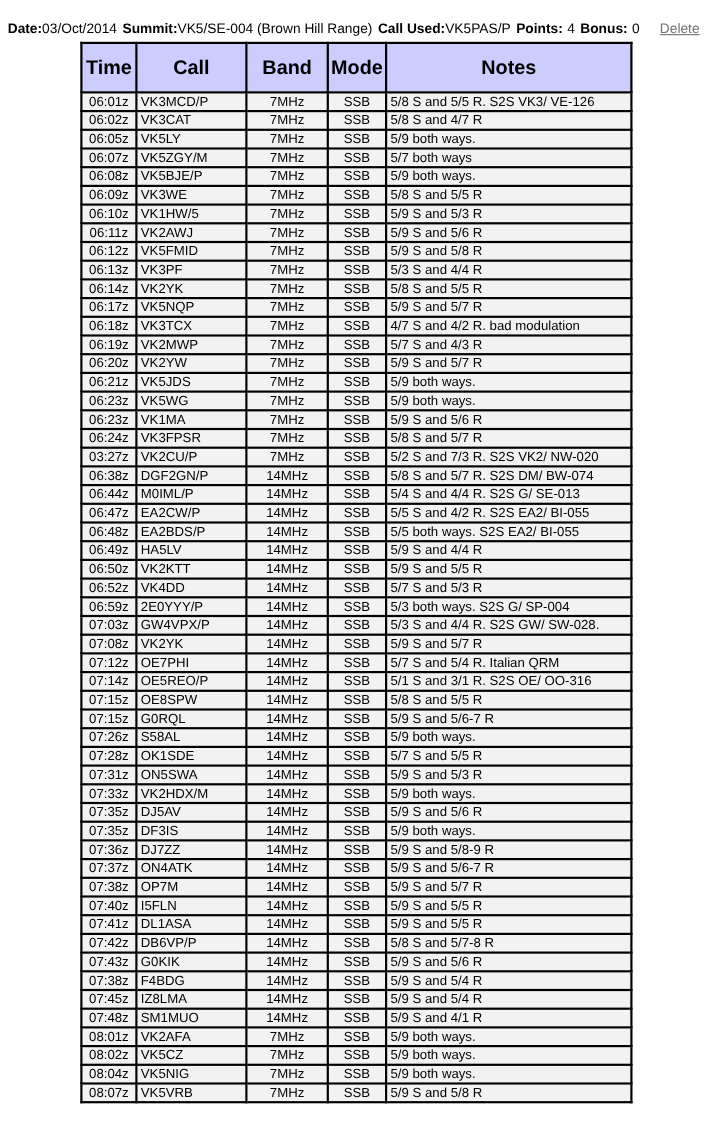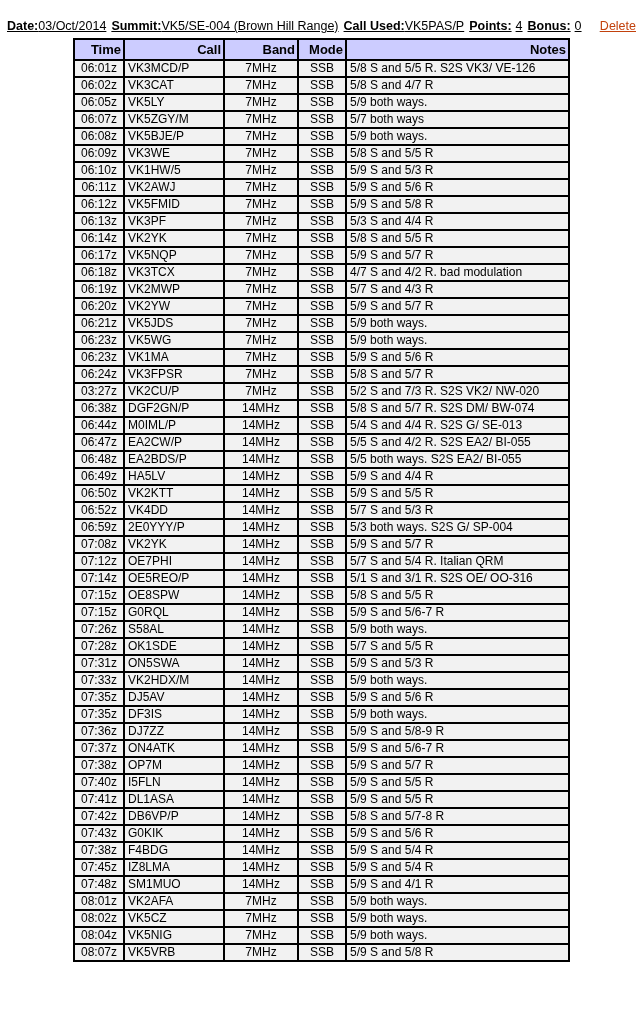--- a/index.html
+++ b/index.html
@@ -12,51 +12,50 @@
     font-family: "Liberation Sans", sans-serif;
   }
   .topline {
     display: flex;
     justify-content: space-between;
     align-items: baseline;
     padding: 19px 6px 0 7px;
     font-size: 12.5px;
     color: #000;
     white-space: nowrap;
-    text-decoration: underline;
   }
   .summary-left { white-space: nowrap; }
   .grp { margin-right: 5px; white-space: nowrap; }
   .lbl { font-weight: bold; }
   .val-gap { margin-left: 4px; }
   a.delete-link {
-    color: #c2410c;
+    color: #737373;
     text-decoration: underline;
     cursor: pointer;
     font-size: 12.5px;
   }
   table.log {
     border-collapse: collapse;
     table-layout: fixed;
     margin: 5px 0 0 73px;
     border: 2px solid #000;
   }
   col.c-time  { width: 50px; }
   col.c-call  { width: 100px; }
   col.c-band  { width: 74px; }
   col.c-mode  { width: 48px; }
   col.c-notes { width: 223px; }
   table.log th {
     background: #ccccff;
     border: 2px solid #000;
-    font-size: 13px;
+    font-size: 18px;
     font-weight: bold;
-    text-align: right;
+    text-align: center;
     height: 15px;
-    padding: 3px 2px;
+    padding: 15px 2px;
     line-height: 13px;
   }
   table.log td {
     background: #f2f2f2;
     border: 2px solid #000;
     font-size: 12px;
     color: #000;
     height: 13px;
     line-height: 13px;
     padding: 1px 3px;
@@ -285,20 +284,27 @@
         <td class="col-notes">5/7 S and 5/3 R</td>
       </tr>
       <tr>
         <td class="col-time">06:59z</td>
         <td class="col-call">2E0YYY/P</td>
         <td class="col-band">14MHz</td>
         <td class="col-mode">SSB</td>
         <td class="col-notes">5/3 both ways. S2S G/ SP-004</td>
       </tr>
       <tr>
+        <td class="col-time">07:03z</td>
+        <td class="col-call">GW4VPX/P</td>
+        <td class="col-band">14MHz</td>
+        <td class="col-mode">SSB</td>
+        <td class="col-notes">5/3 S and 4/4 R. S2S GW/ SW-028.</td>
+      </tr>
+      <tr>
         <td class="col-time">07:08z</td>
         <td class="col-call">VK2YK</td>
         <td class="col-band">14MHz</td>
         <td class="col-mode">SSB</td>
         <td class="col-notes">5/9 S and 5/7 R</td>
       </tr>
       <tr>
         <td class="col-time">07:12z</td>
         <td class="col-call">OE7PHI</td>
         <td class="col-band">14MHz</td>

